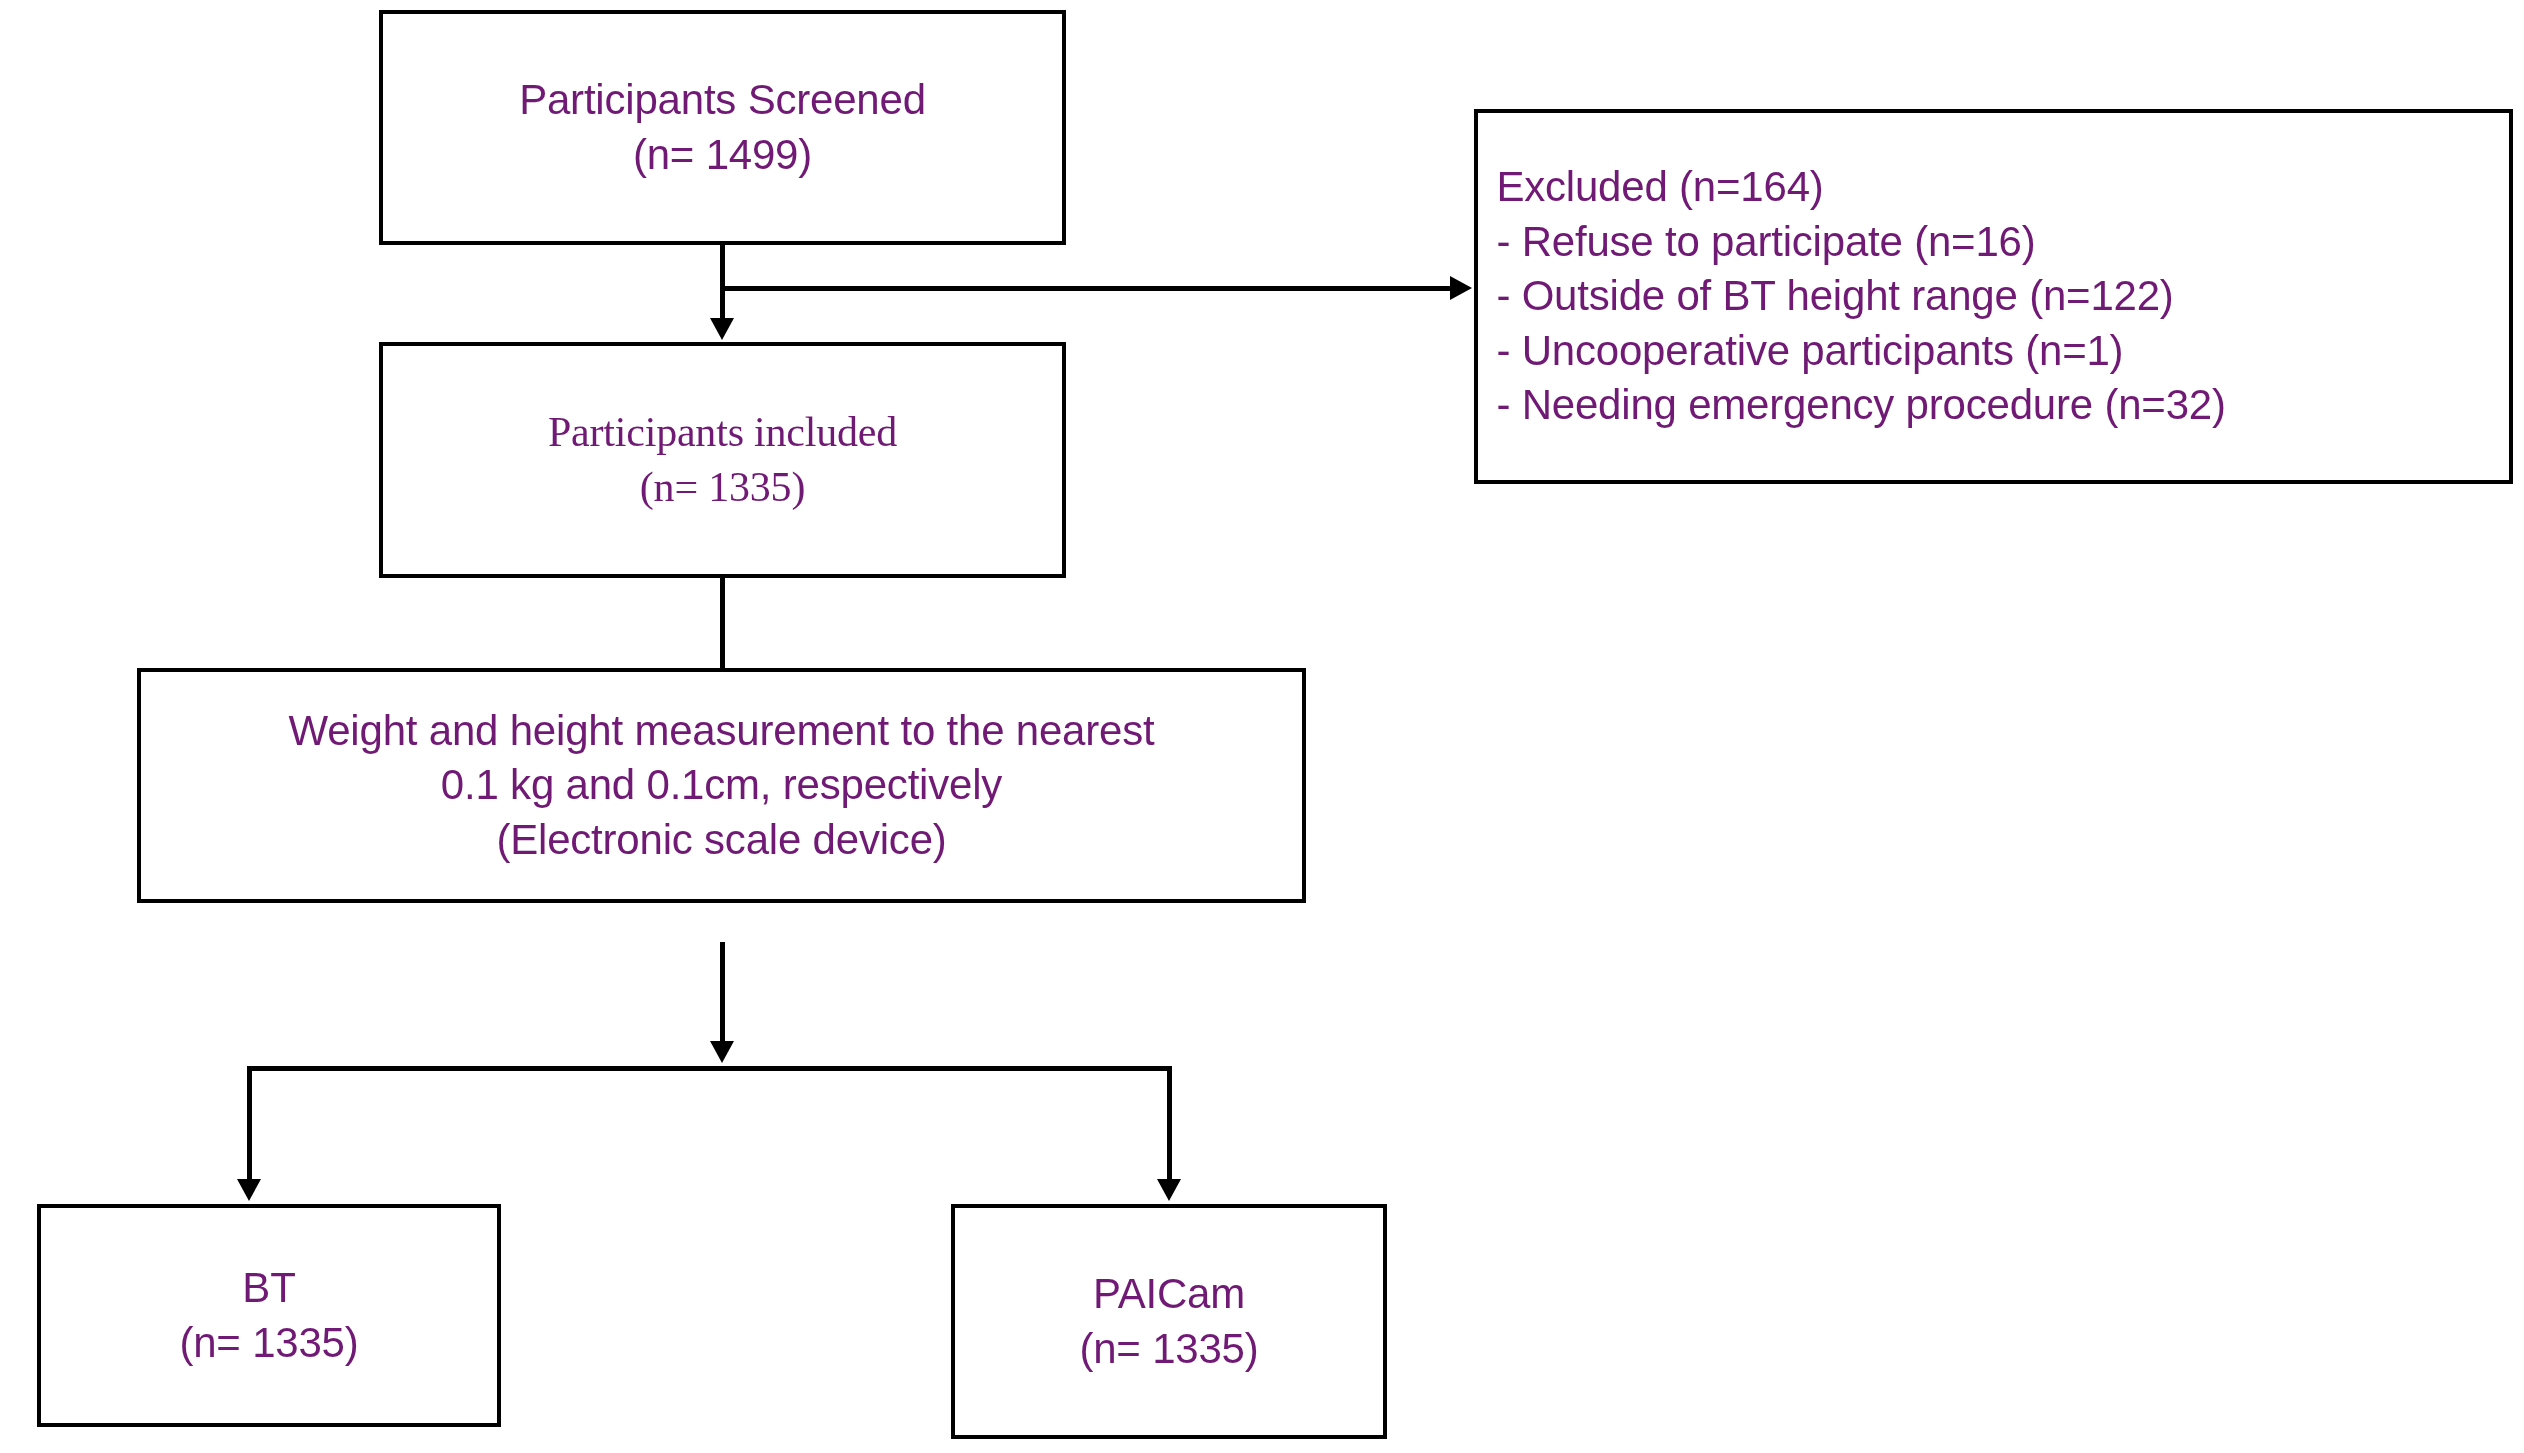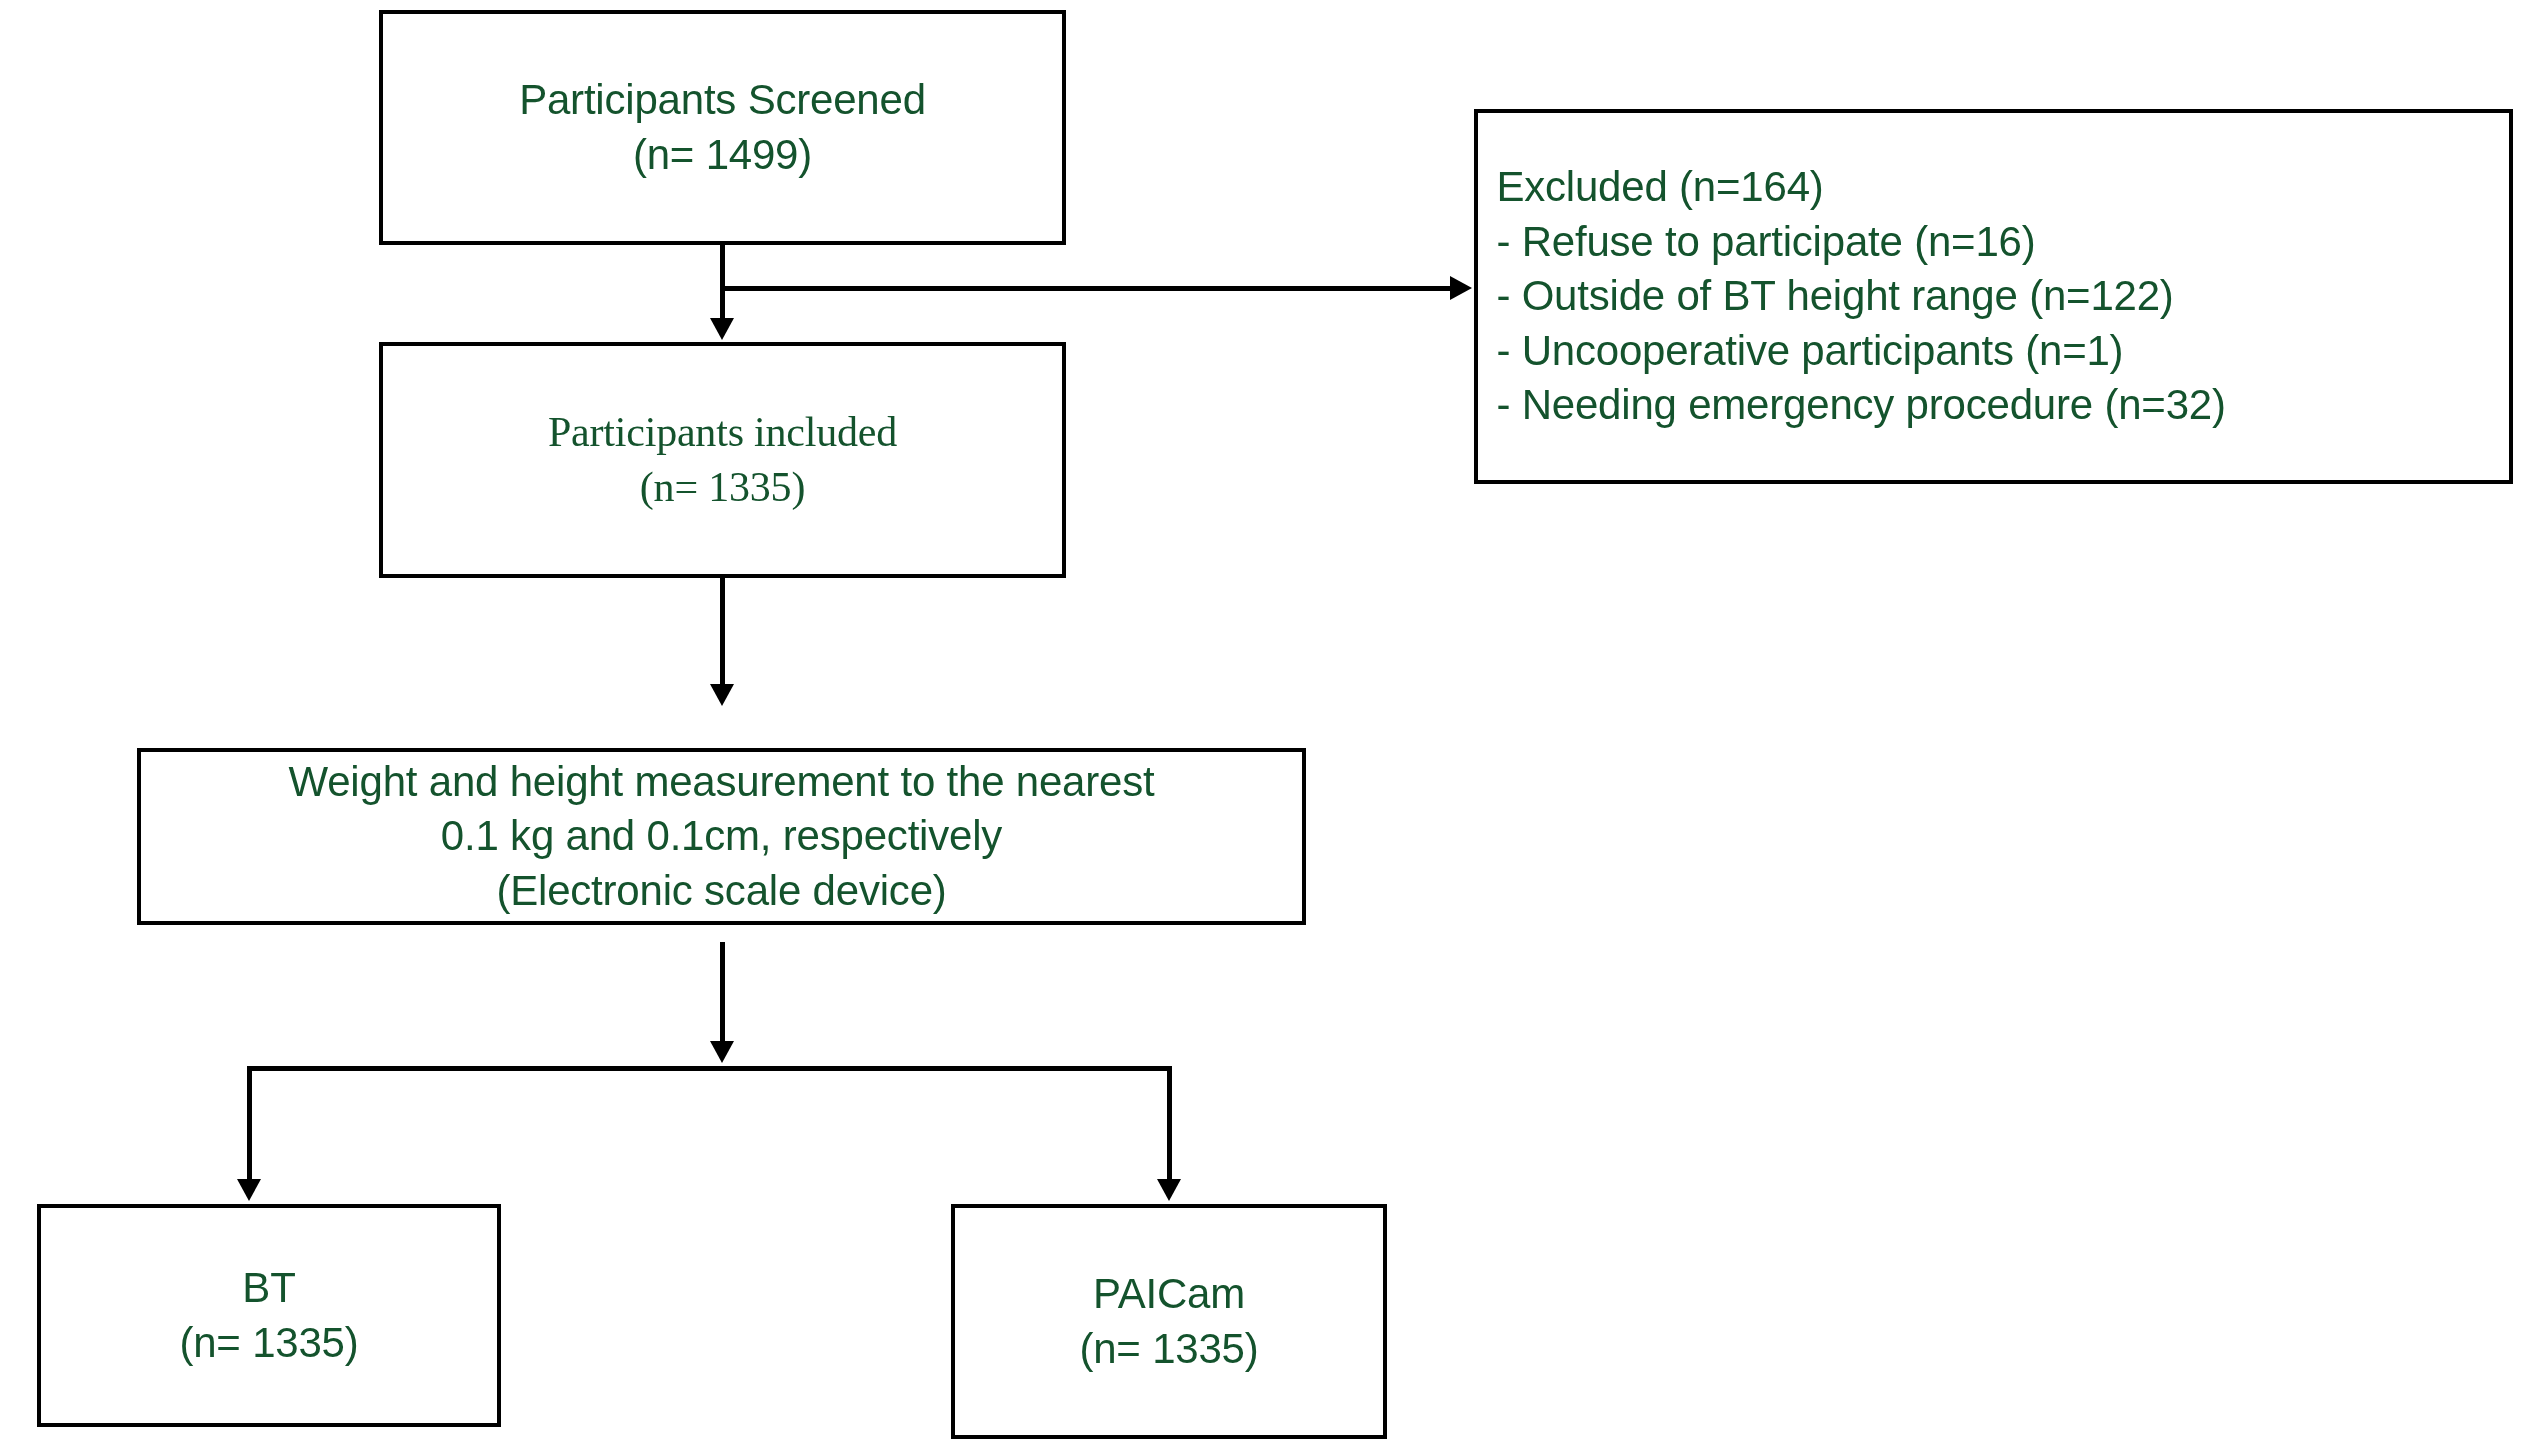--- a/index.html
+++ b/index.html
@@ -7,21 +7,21 @@
     margin: 0;
     padding: 0;
     background: #ffffff;
   }
   #canvas {
     position: relative;
     width: 2525px;
     height: 1453px;
     background: #ffffff;
     font-family: "Liberation Sans", sans-serif;
-    color: #14532d;
+    color: #701a75;
     overflow: hidden;
   }
   .node {
     position: absolute;
     box-sizing: border-box;
     border: 4.2px solid #000000;
     background: #ffffff;
     display: flex;
     flex-direction: column;
     justify-content: center;
@@ -34,21 +34,21 @@
     line-height: 1.30;
     white-space: pre;
     letter-spacing: -0.2px;
   }
   .node.lefty .line { padding-left: 18.4px; }
 
   
   #node-screened   { left: 379px;  top: 10px;   width: 687px;  height: 235px; }
   #node-excluded   { left: 1474px; top: 109px;  width: 1039px; height: 375px; }
   #node-included   { left: 379px;  top: 342px;  width: 687px;  height: 236px; font-family: Liberation Serif, serif; }
-  #node-measurement{ left: 137px;  top: 748px;  width: 1169px; height: 177px; }
+  #node-measurement{ left: 137px;  top: 668px;  width: 1169px; height: 235px; }
   #node-bt         { left: 29px;   top: 1204px; width: 464px;  height: 223px; margin-left: 8px; }
   #node-paicam     { left: 951px; top: 1204px; width: 436px;  height: 235px; }
 
   
   .conn {
     position: absolute;
     background: #000000;
     z-index: 1;
   }
   .vline { width: 5px; }

